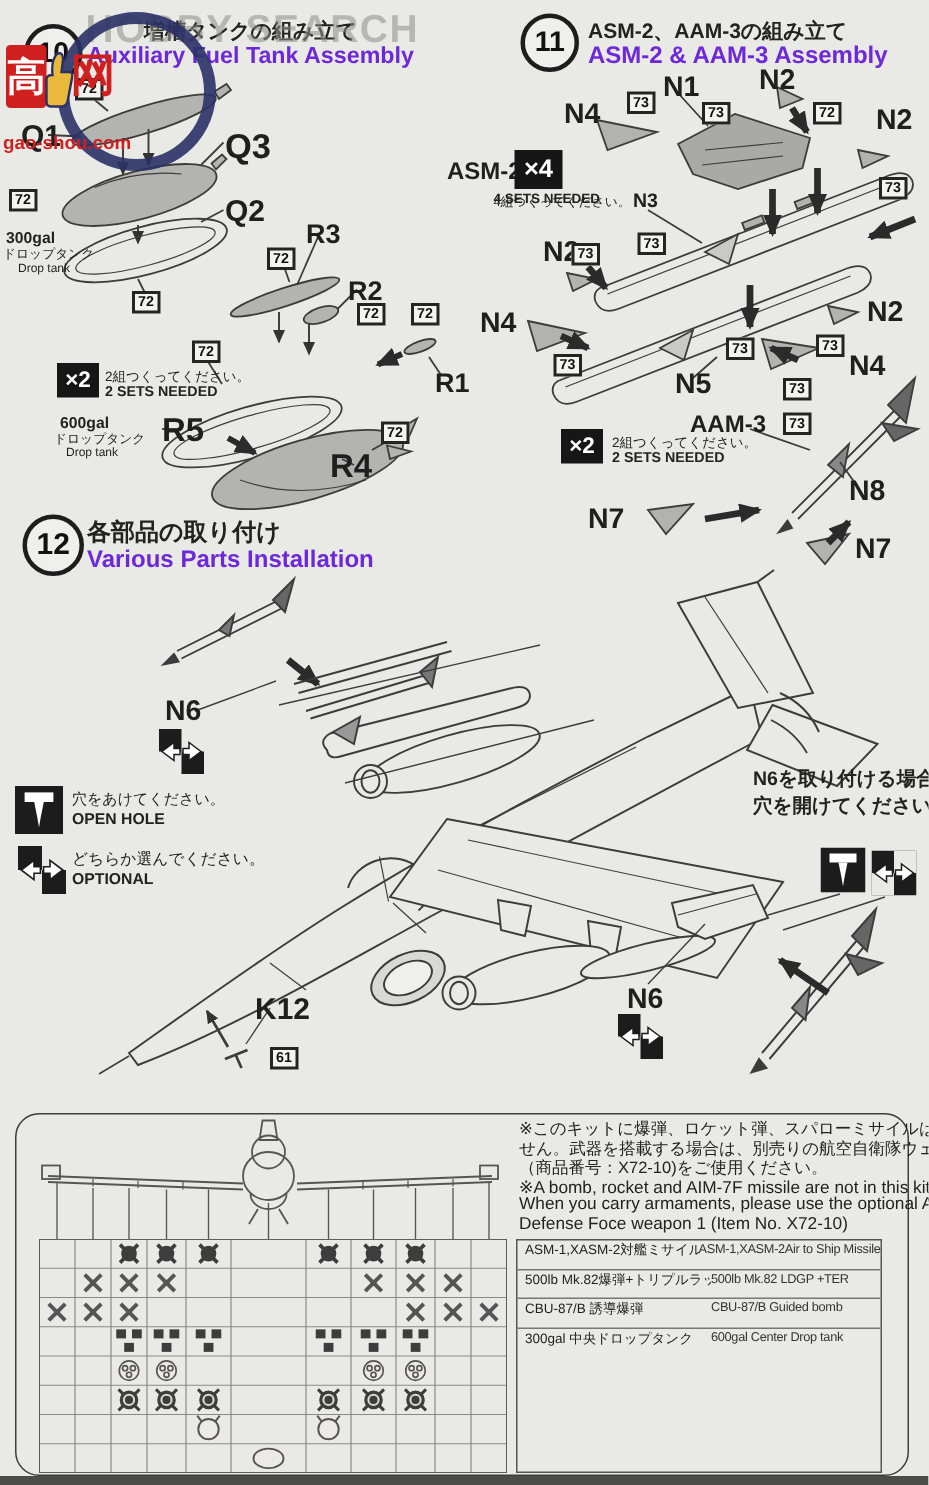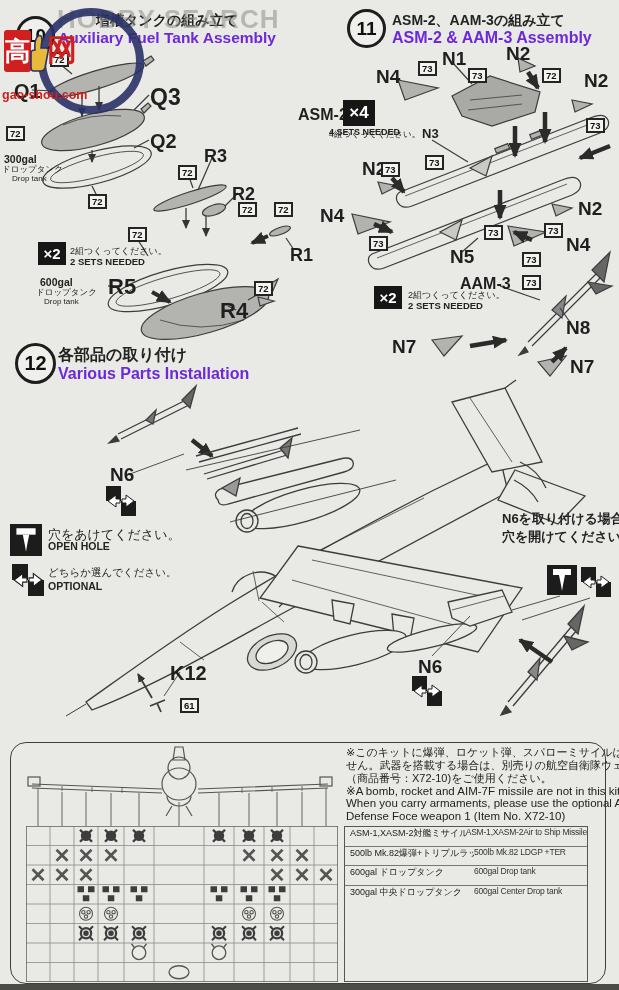--- a/index.html
+++ b/index.html
@@ -289,21 +289,21 @@
     <rect x="0" y="15" width="15" height="15" fill="#e9e9e5"></rect>
   <polygon points="2,15 10,9 10,13 14,13 14,17 10,17 10,21" fill="#fff" stroke="#1c1c1c" stroke-width="1"></polygon>
   <polygon points="28,15 20,9 20,13 16,13 16,17 20,17 20,21" fill="#fff" stroke="#1c1c1c" stroke-width="1"></polygon>
 </svg>
 
 <svg class="icon" style="left:10px;top:524px" width="32" height="32" viewBox="0 0 30 30">
   <rect width="30" height="30" fill="#1c1c1c"></rect>
   <rect x="6" y="4" width="18" height="6" fill="#fff"></rect>
   <polygon points="12,10 18,10 16,20 15,26 14,20" fill="#fff"></polygon>
 </svg>
-<div class="small-jp" style="left:48px;top:526px;font-size:13px">穴をあけてください。</div>
+<div class="small-jp" style="left:48px;top:526px;font-size:10px">穴をあけてください。</div>
 <div class="small-en" style="left:48px;top:540px;font-size:10.5px">OPEN HOLE</div>
 
 <svg class="icon" style="left:12px;top:564px" width="32" height="32" viewBox="0 0 30 30">
   <rect width="30" height="30" fill="#1c1c1c"></rect>
     <rect x="15" y="0" width="15" height="15" fill="#e9e9e5"></rect>
     <rect x="0" y="15" width="15" height="15" fill="#e9e9e5"></rect>
   <polygon points="2,15 10,9 10,13 14,13 14,17 10,17 10,21" fill="#fff" stroke="#1c1c1c" stroke-width="1"></polygon>
   <polygon points="28,15 20,9 20,13 16,13 16,17 20,17 20,21" fill="#fff" stroke="#1c1c1c" stroke-width="1"></polygon>
 </svg>
 <div class="small-jp" style="left:48px;top:566px;font-size:10.5px">どちらか選んでください。</div>
@@ -569,22 +569,22 @@
 <div class="ntable">
   <div class="nrow">
       <span class="jp">ASM-1,XASM-2対艦ミサイル</span>
       <span class="en">ASM-1,XASM-2Air to Ship Missile</span>
     </div>
   <div class="nrow">
       <span class="jp">500lb Mk.82爆弾+トリプルラック</span>
       <span class="en">500lb Mk.82 LDGP +TER</span>
     </div>
   <div class="nrow">
-      <span class="jp">600gal ドロップタンク</span>
-      <span class="en">600gal Drop tank</span>
+      <span class="jp">CBU-87/B 誘導爆弾</span>
+      <span class="en">CBU-87/B Guided bomb</span>
     </div>
   <div class="nrow">
       <span class="jp">300gal 中央ドロップタンク</span>
       <span class="en">600gal Center Drop tank</span>
     </div>
 </div>
 
 <div class="footer"></div>
 
 </body></html>

